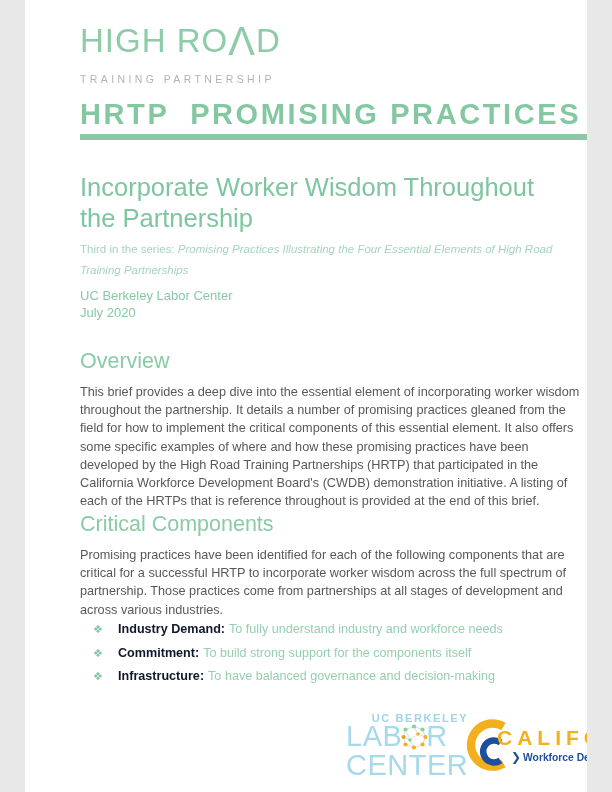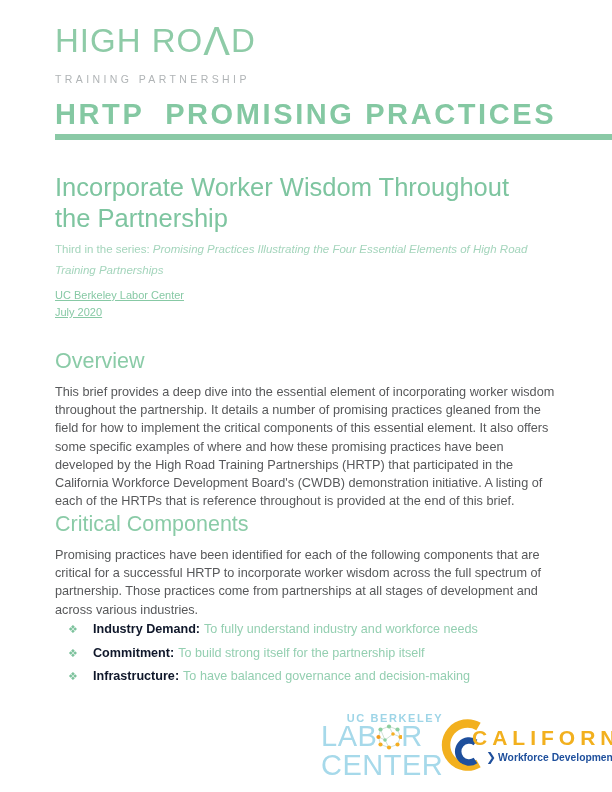--- a/index.html
+++ b/index.html
@@ -1,17 +1,17 @@
 <!DOCTYPE html>
 <html><head>
 <meta charset="utf-8">
 <style>
   html,body{margin:0;padding:0;background:#e8e8e8;}
   .page{
-    position:relative;width:612px;height:792px;margin:0 auto;
+    position:relative;width:562px;height:792px;margin:0 auto;
     background:#ffffff;overflow:hidden;
     font-family:"Liberation Sans","DejaVu Sans",sans-serif;
   }
   
   .hr-logo{position:absolute;left:55px;top:24px;}
   .hr-logo-main{
     font-size:33px;font-weight:400;color:#8ECBA7;letter-spacing:1px;line-height:33px;
   }
   .hr-logo-main .peak{
     display:inline-block;font-size:40px;line-height:33px;vertical-align:bottom;
@@ -33,21 +33,21 @@
     position:absolute;left:55px;top:172px;
     font-size:25.5px;font-weight:400;color:#7EC5A0;line-height:31px;
   }
   .doc-subtitle{
     position:absolute;left:55px;top:239px;width:500px;
     font-size:11.5px;color:#A4D5BC;line-height:21px;
   }
   .doc-subtitle em{font-style:italic;}
   .byline{
     position:absolute;left:55px;top:287px;
-    font-size:11px;color:#87C9A5;line-height:17px;text-decoration:underline;
+    font-size:13px;color:#87C9A5;line-height:17px;
   }
   
   .section-heading{
     position:absolute;left:55px;margin:0;
     font-size:21.5px;font-weight:400;color:#8ACBA7;
   }
   .heading-overview{top:349px;}
   .heading-critical{top:512px;}
   .body-para{
     position:absolute;left:55px;width:507px;margin:0;
@@ -107,21 +107,21 @@
 
   <div class="bullet-list">
     <div class="bullet-item">
       <span class="bullet-marker">❖</span>
       <span class="bullet-label">Industry Demand:</span>
       <span class="bullet-text">To fully understand industry and workforce needs</span>
     </div>
     <div class="bullet-item">
       <span class="bullet-marker">❖</span>
       <span class="bullet-label">Commitment:</span>
-      <span class="bullet-text">To build strong itself for the partnership itself</span>
+      <span class="bullet-text">To build strong support for the components itself</span>
     </div>
     <div class="bullet-item">
       <span class="bullet-marker">❖</span>
       <span class="bullet-label">Infrastructure:</span>
       <span class="bullet-text">To have balanced governance and decision-making</span>
     </div>
   </div>
 
   <div class="ucb-logo">
     <div class="ucb-line1">UC BERKELEY</div>

